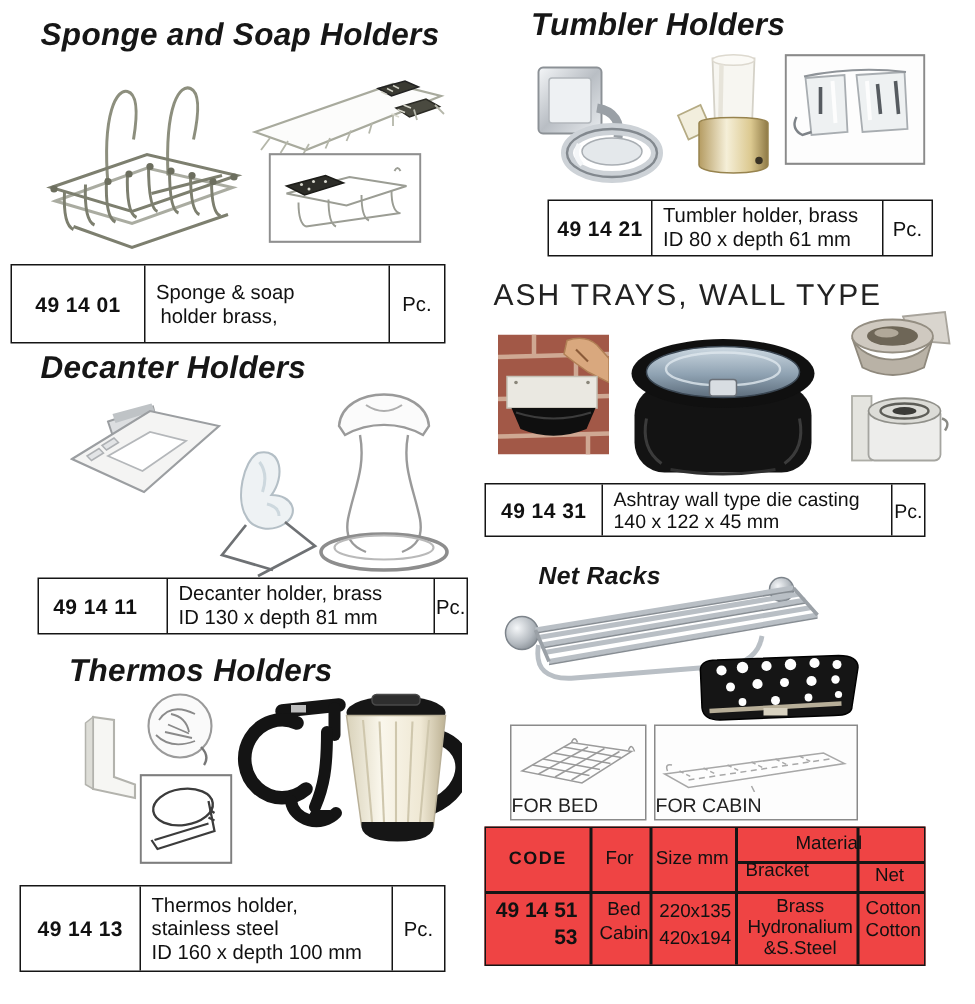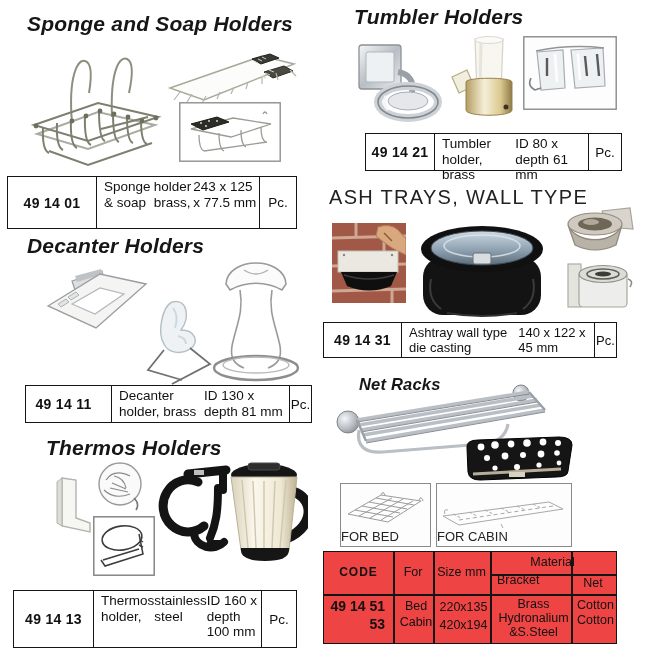--- a/index.html
+++ b/index.html
@@ -11,21 +11,21 @@
                font-size:21px; letter-spacing:.2px; white-space:nowrap; color:#161616; }
   .caps-title { position:absolute; font-weight:normal; font-style:normal;
                 font-size:20px; letter-spacing:1.3px; white-space:nowrap; color:#222; }
   .small-title { font-size:16.5px; }
   
   .spec-table { position:absolute; display:flex; border:1.5px solid #151515; background:#fff; }
   .spec-table .cell { height:100%; }
   .spec-table .cell + .cell { border-left:1.5px solid #151515; }
   .cell.code { display:flex; align-items:center; justify-content:center;
                font-weight:bold; font-size:14px; letter-spacing:.3px; }
-  .cell.desc { display:flex; flex-direction:row; justify-content:center;
+  .cell.desc { display:flex; flex-direction:column; justify-content:center;
                font-size:13.5px; line-height:1.16; padding:2px 2px 2px 7px; }
   .cell.unit { flex:1; display:flex; align-items:center; justify-content:center; font-size:13.5px; }
   
   .photo-box { position:absolute; border:1px solid #8a8a8a; background:#fdfdfd; }
   .photo-box .caption { position:absolute; left:0; right:0; bottom:2px; text-align:left;
                         font-size:13px; color:#222; white-space:nowrap; }
   
   .nr-table { position:absolute; left:323px; top:551px; width:294px; height:93px;
               border:1.5px solid #151515; font-size:12.5px; background:#ef4444; }
   .nr-table .vline { position:absolute; top:0; bottom:0; width:1.5px; background:#151515; }
@@ -111,21 +111,20 @@
     <circle cx="38" cy="19" r="1"></circle>
       <circle cx="27" cy="24" r="1"></circle>
   </g>
 </svg>
 
 <div class="spec-table" style="left:7px;top:176px;width:290px;height:53px;">
   <div class="cell code" style="width:88px;">49 14 01</div>
   <div class="cell desc" style="width:163px;">
     <div>Sponge &amp; soap</div>
     <div style="padding-left:3px;">holder brass,</div>
-    <div>243 x 125 x 77.5 mm</div>
   </div>
   <div class="cell unit">Pc.</div>
 </div>
 
 <div class="sec-title" style="left:27px;top:234px;">Decanter Holders</div>
 
 <svg class="svg-img" style="left:42px;top:264px;" width="110" height="70" viewBox="0 0 110 70">
   <path d="M30,17 L60,7 L63,19 L34,29 Z" fill="#dcdee0" stroke="#9b9ea1" stroke-width="1.3"></path>
   <path d="M33,12 l26,-7 l2,5 l-26,8 Z" fill="#bfc3c6"></path>
   <path d="M6,42 L58,10 L104,20 L54,64 Z" fill="#f4f4f3" stroke="#9b9ea1" stroke-width="1.4"></path>

